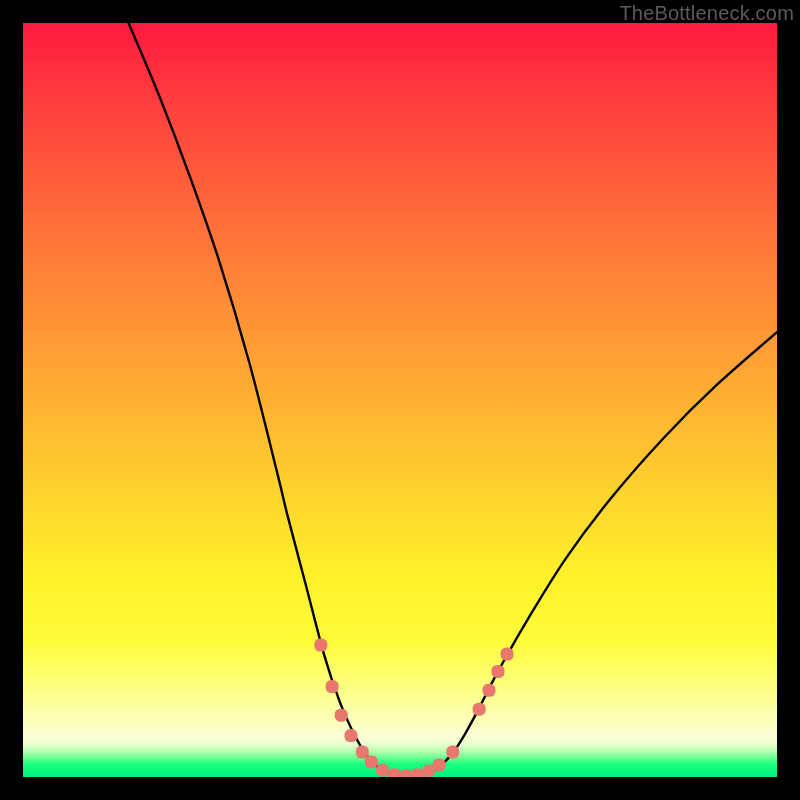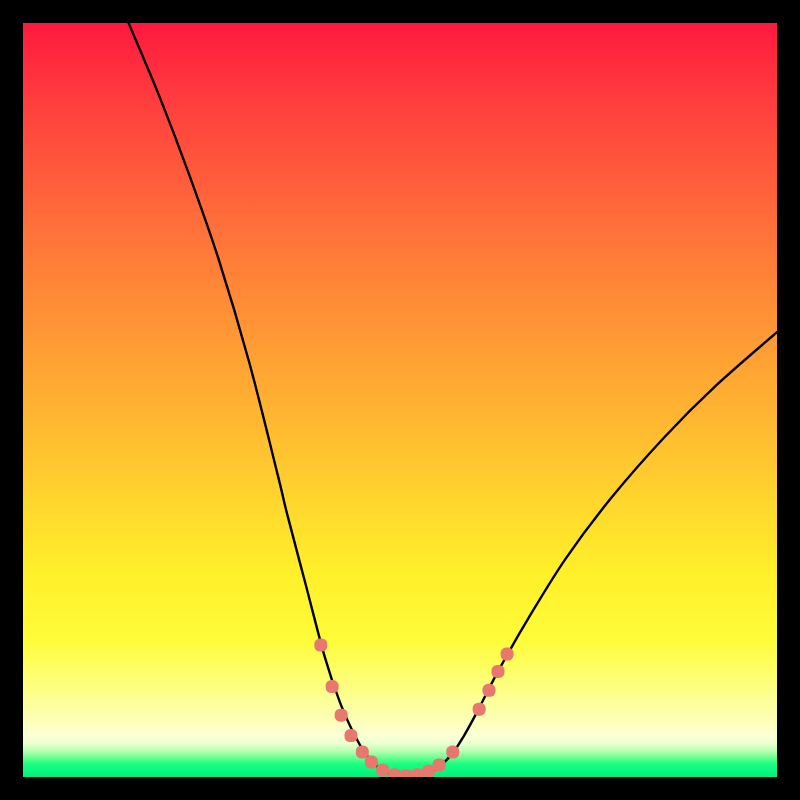--- a/index.html
+++ b/index.html
@@ -89,13 +89,14 @@
           <rect x="409.71" y="735.44" width="13" height="13" rx="5.5" ry="5.5" fill="#e8776d"></rect>
           <rect x="423.28" y="722.62" width="13" height="13" rx="5.5" ry="5.5" fill="#e8776d"></rect>
           <rect x="449.67" y="679.64" width="13" height="13" rx="5.5" ry="5.5" fill="#e8776d"></rect>
           <rect x="459.47" y="660.79" width="13" height="13" rx="5.5" ry="5.5" fill="#e8776d"></rect>
           <rect x="468.52" y="641.94" width="13" height="13" rx="5.5" ry="5.5" fill="#e8776d"></rect>
           <rect x="477.57" y="624.60" width="13" height="13" rx="5.5" ry="5.5" fill="#e8776d"></rect>
         </g>
     </svg>
 
   </div>
+  <div class="watermark">TheBottleneck.com</div>
 </div>
 
 </body></html>

